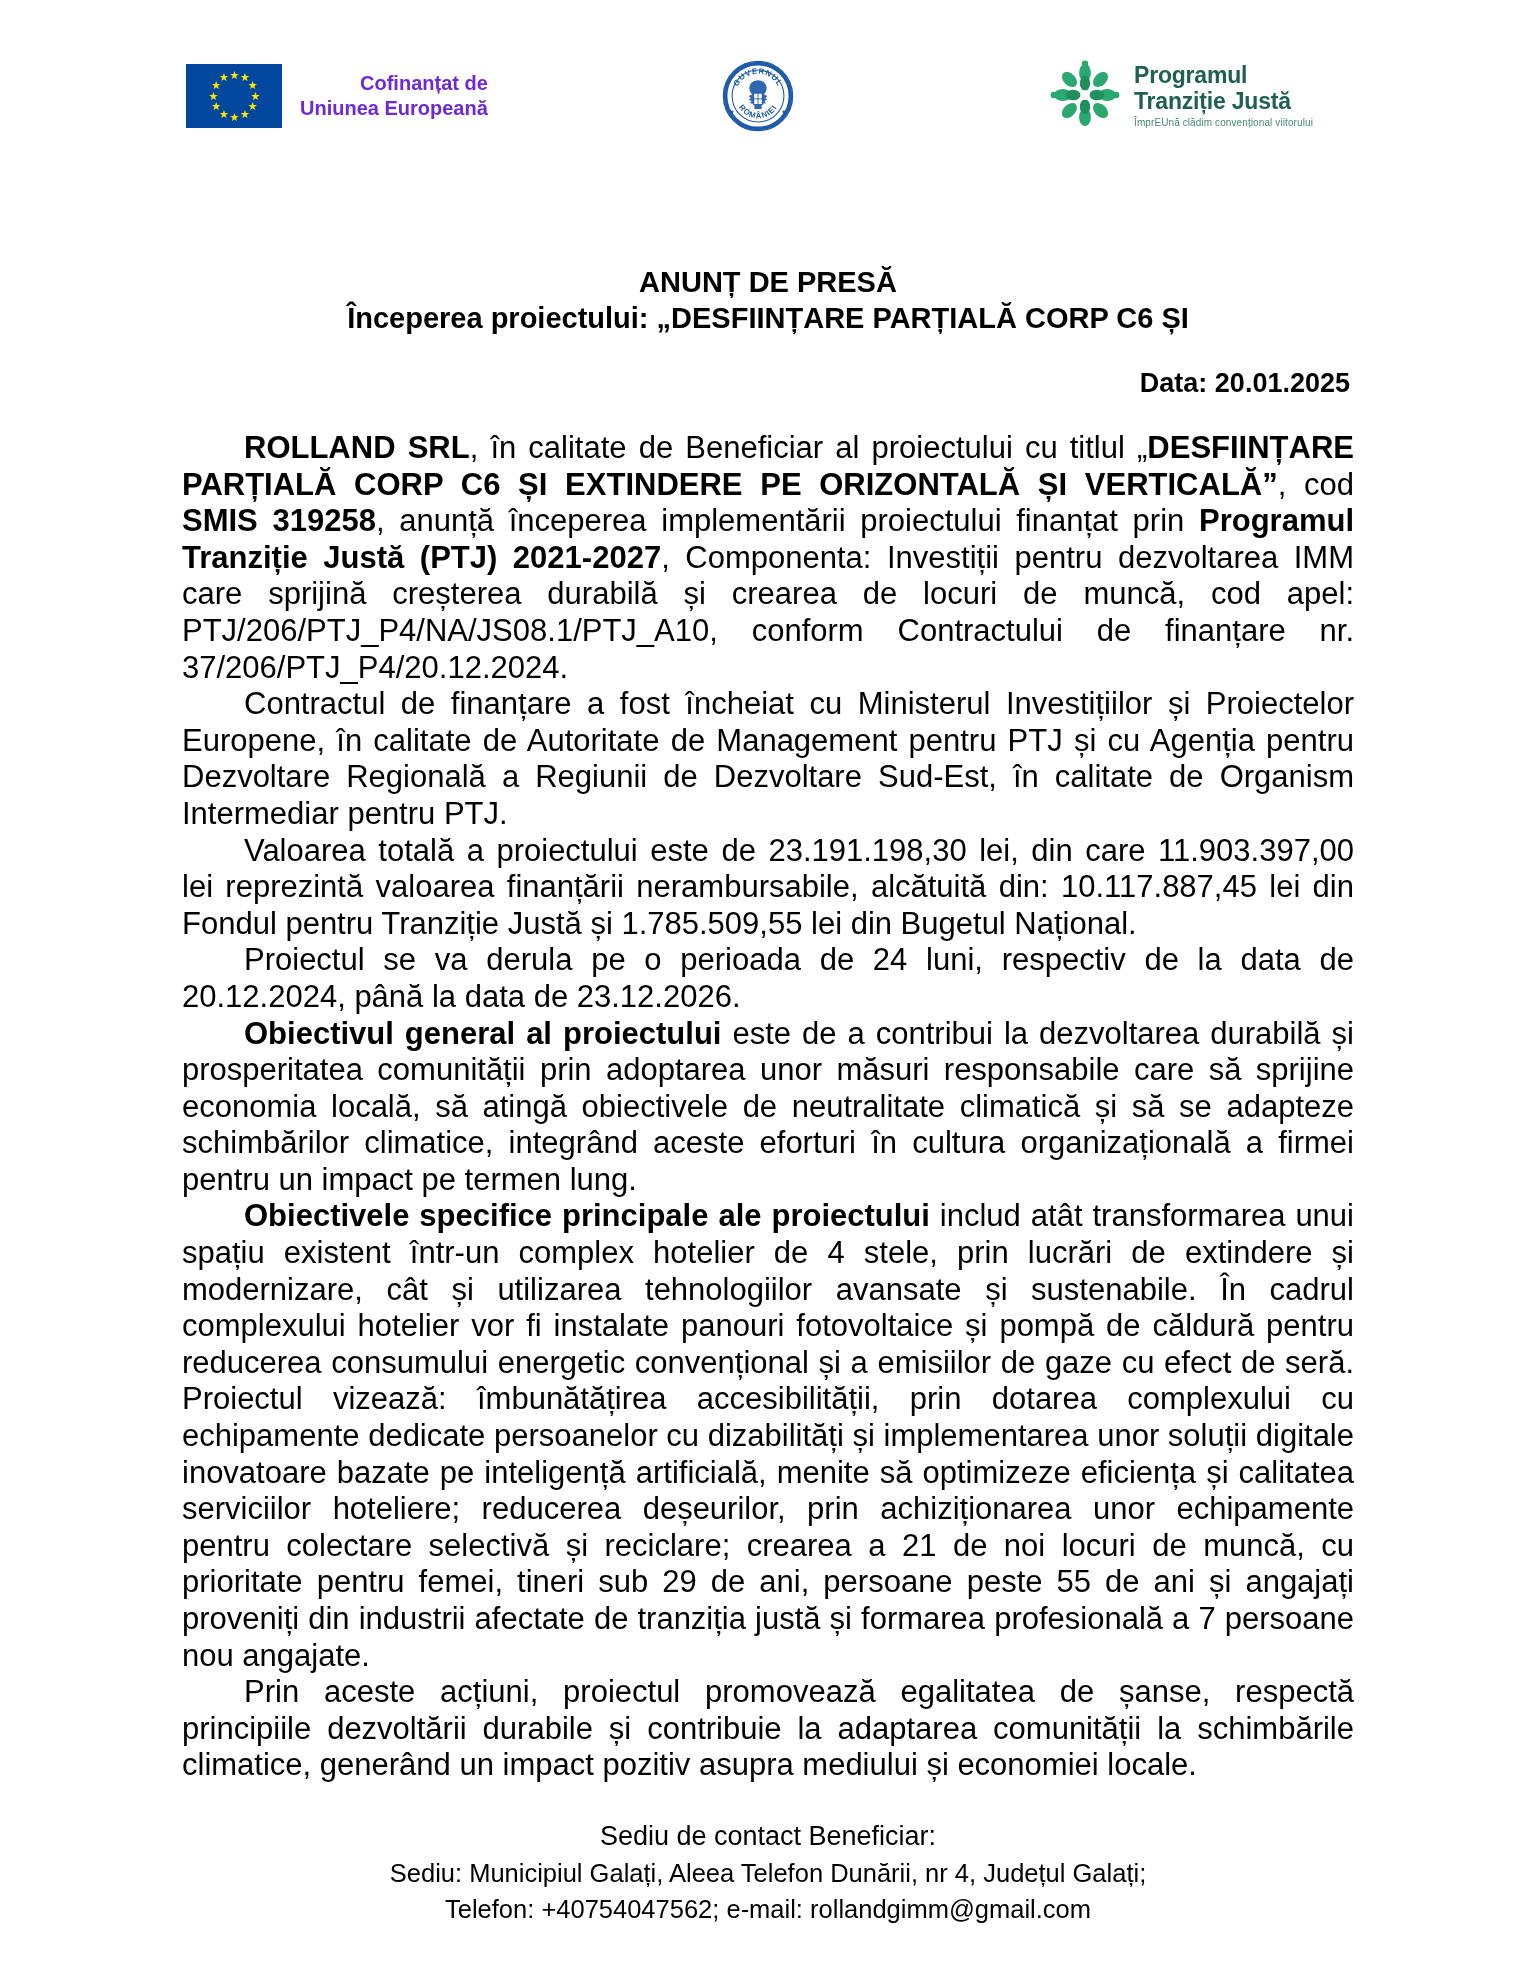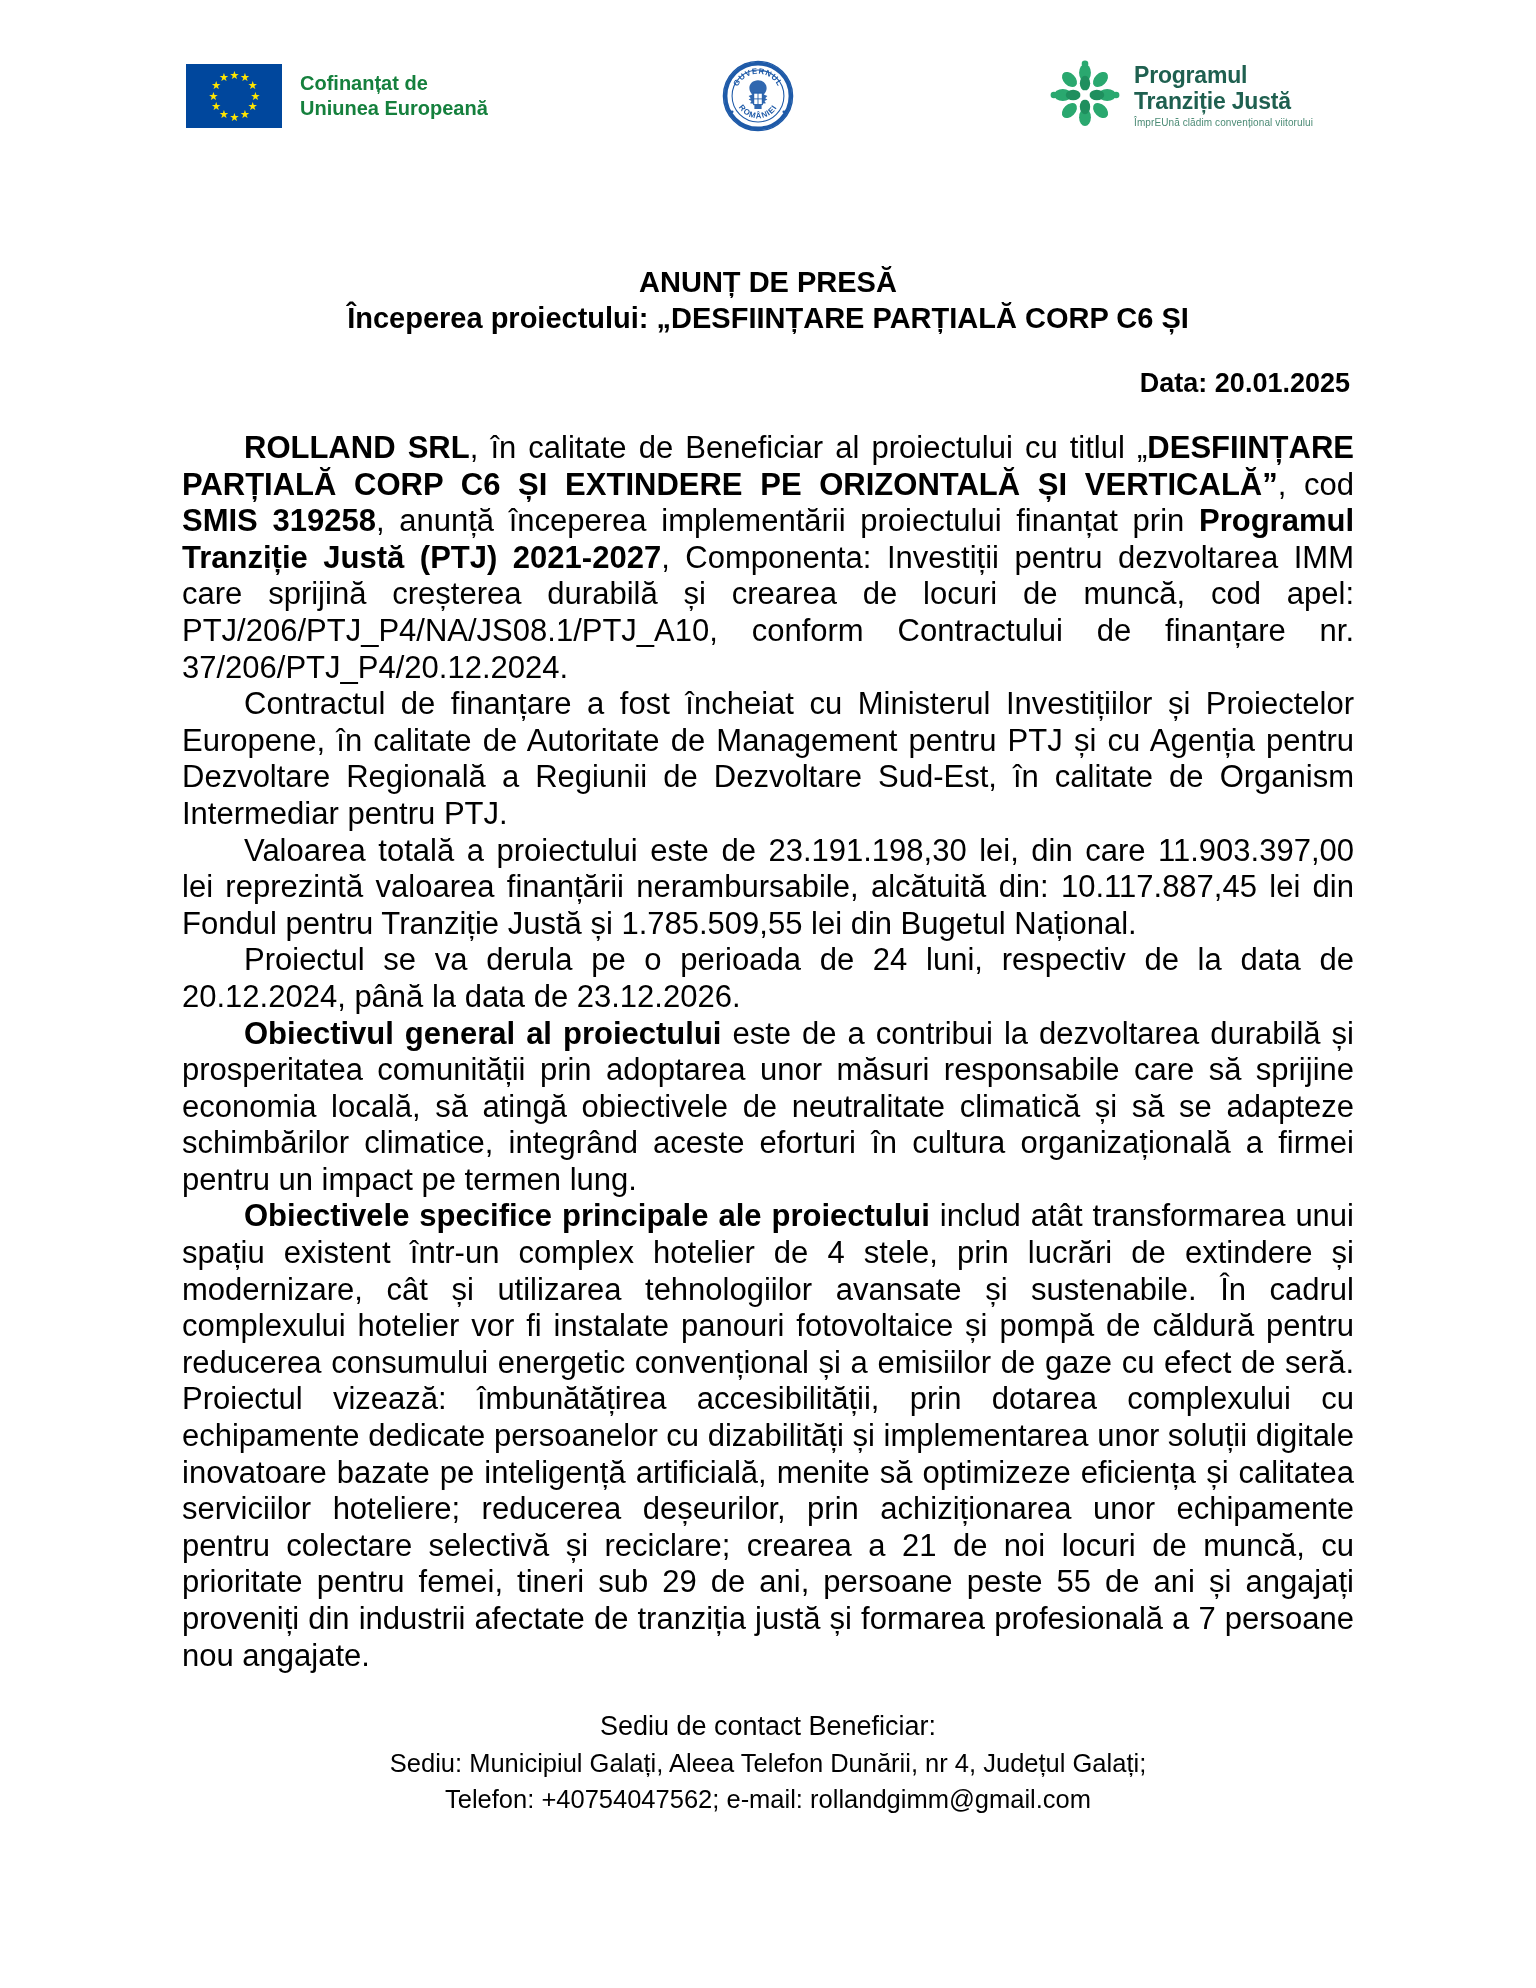--- a/index.html
+++ b/index.html
@@ -50,25 +50,26 @@
   .eu-star {
     position: absolute;
     width: 9px;
     height: 9px;
     color: #ffe500;
     font-size: 11px;
     line-height: 9px;
     text-align: center;
   }
   .eu-text {
-    color: #15803d;
+    color: #6d28d9;
     font-weight: bold;
     font-size: 20px;
     line-height: 25px;
     white-space: pre-line;
+    text-align: right;
   }
 
   .logo-gov {
     position: absolute;
     left: 722px;
     top: 60px;
     width: 72px;
     height: 72px;
   }
 
@@ -240,20 +241,21 @@
     <p>Contractul de finanțare a fost încheiat cu Ministerul Investițiilor și Proiectelor Europene, în calitate de Autoritate de Management pentru PTJ și cu Agenția pentru Dezvoltare Regională a Regiunii de Dezvoltare Sud-Est, în calitate de Organism Intermediar pentru PTJ.</p>
 
     <p>Valoarea totală a proiectului este de 23.191.198,30 lei, din care 11.903.397,00 lei reprezintă valoarea finanțării nerambursabile, alcătuită din: 10.117.887,45 lei din Fondul pentru Tranziție Justă și 1.785.509,55 lei din Bugetul Național.</p>
 
     <p>Proiectul se va derula pe o perioada de 24 luni, respectiv de la data de 20.12.2024, până la data de 23.12.2026.</p>
 
     <p><b>Obiectivul general al proiectului</b><span> este de a contribui la dezvoltarea durabilă și prosperitatea comunității prin adoptarea unor măsuri responsabile care să sprijine economia locală, să atingă obiectivele de neutralitate climatică și să se adapteze schimbărilor climatice, integrând aceste eforturi în cultura organizațională a firmei pentru un impact pe termen lung.</span></p>
 
     <p><b>Obiectivele specifice principale ale proiectului</b><span> includ atât transformarea unui spațiu existent într-un complex hotelier de 4 stele, prin lucrări de extindere și modernizare, cât și utilizarea tehnologiilor avansate și sustenabile. În cadrul complexului hotelier vor fi instalate panouri fotovoltaice și pompă de căldură pentru reducerea consumului energetic convențional și a emisiilor de gaze cu efect de seră. Proiectul vizează: îmbunătățirea accesibilității, prin dotarea complexului cu echipamente dedicate persoanelor cu dizabilități și implementarea unor soluții digitale inovatoare bazate pe inteligență artificială, menite să optimizeze eficiența și calitatea serviciilor hoteliere; reducerea deșeurilor, prin achiziționarea unor echipamente pentru colectare selectivă și reciclare; crearea a 21 de noi locuri de muncă, cu prioritate pentru femei, tineri sub 29 de ani, persoane peste 55 de ani și angajați proveniți din industrii afectate de tranziția justă  și  formarea profesională a 7 persoane nou angajate.</span></p>
 
+    <p>Prin aceste acțiuni, proiectul promovează egalitatea de șanse, respectă principiile dezvoltării durabile și contribuie la adaptarea comunității la schimbările climatice, generând un impact pozitiv asupra mediului și economiei locale.</p>
   </div>
 
   <div class="contact-block">
     <span class="contact-line contact-heading">Sediu de contact Beneficiar:</span>
     <span class="contact-line">Sediu: Municipiul Galați, Aleea Telefon Dunării, nr 4, Județul Galați;</span>
     <span class="contact-line">Telefon: +40754047562; e-mail: rollandgimm@gmail.com</span>
   </div>
 
 </div>
 

